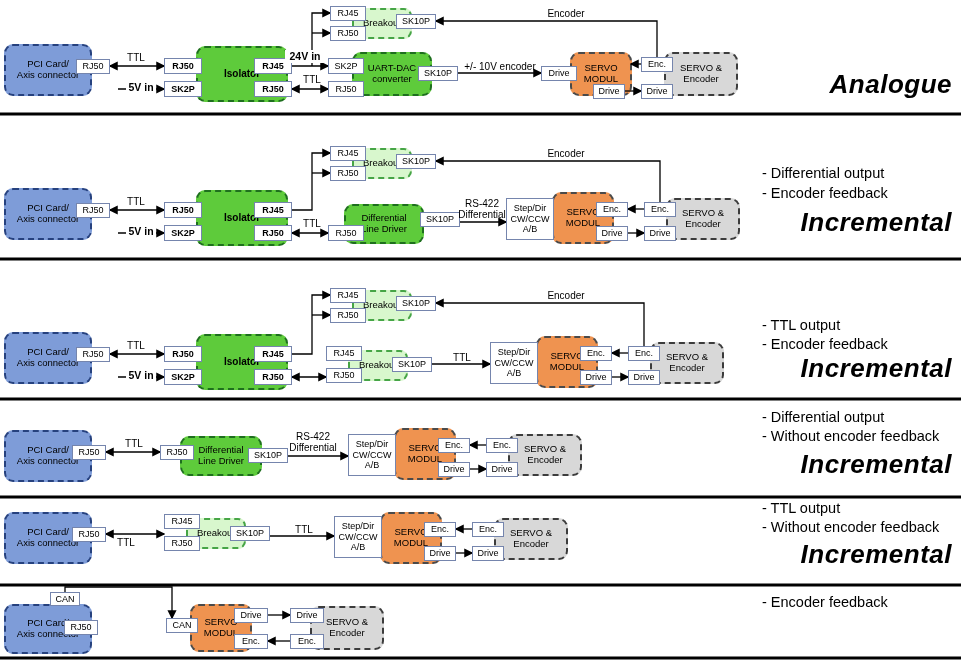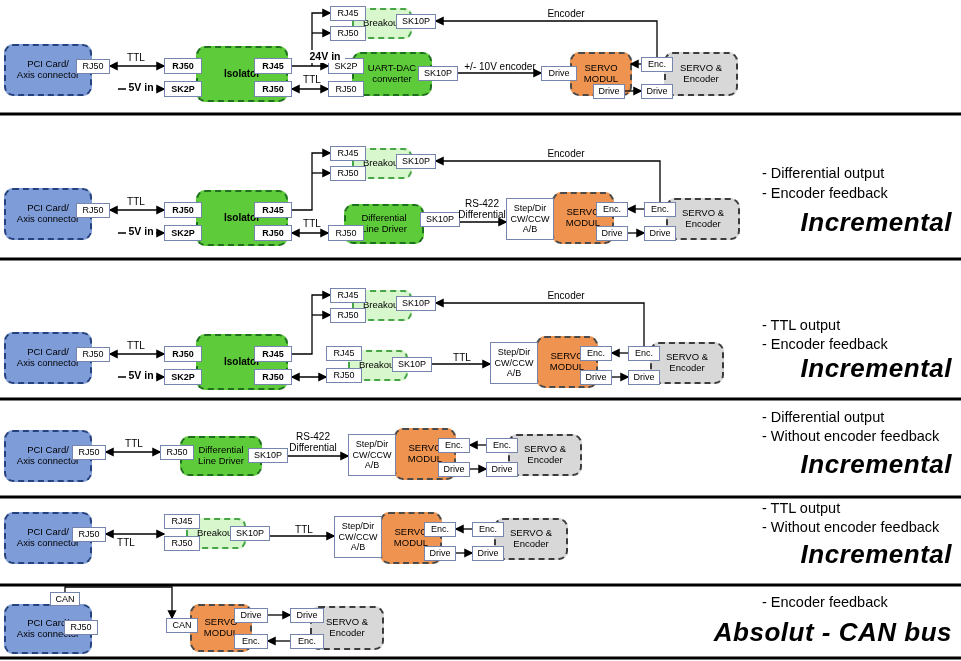--- a/index.html
+++ b/index.html
@@ -92,37 +92,38 @@
     <div class="node label" style="left: 538px; top: 8px; width: 56px; height: 12px;">Encoder</div>
     <div class="node blue" style="left: 4px; top: 44px; width: 88px; height: 52px;">PCI Card/
 Axis connector</div>
     <div class="node box" style="left: 76px; top: 59px; width: 34px; height: 15px;">RJ50</div>
     <div class="node label" style="left: 122px; top: 52px; width: 28px; height: 12px;">TTL</div>
     <div class="node box bold" style="left: 164px; top: 58px; width: 38px; height: 16px;">RJ50</div>
     <div class="node box bold" style="left: 164px; top: 81px; width: 38px; height: 16px;">SK2P</div>
     <div class="node green bold" style="left: 196px; top: 46px; width: 92px; height: 56px;">Isolator</div>
     <div class="node box bold" style="left: 254px; top: 58px; width: 38px; height: 16px;">RJ45</div>
     <div class="node box bold" style="left: 254px; top: 81px; width: 38px; height: 16px;">RJ50</div>
-    <div class="node label bold" style="left: 305px; top: 50px; width: 40px; height: 13px;">24V in</div>
+    <div class="node label bold" style="left: 285px; top: 50px; width: 40px; height: 13px;">24V in</div>
     <div class="node label bold" style="left: 126px; top: 81px; width: 30px; height: 13px;">5V in</div>
     <div class="node label" style="left: 298px; top: 74px; width: 28px; height: 12px;">TTL</div>
     <div class="node box" style="left: 328px; top: 58px; width: 36px; height: 16px;">SK2P</div>
     <div class="node box" style="left: 328px; top: 81px; width: 36px; height: 16px;">RJ50</div>
     <div class="node green" style="left: 352px; top: 52px; width: 80px; height: 44px;">UART-DAC
 converter</div>
     <div class="node box" style="left: 418px; top: 66px; width: 40px; height: 15px;">SK10P</div>
     <div class="node label" style="left: 458px; top: 61px; width: 84px; height: 12px;">+/- 10V encoder</div>
     <div class="node box" style="left: 541px; top: 66px; width: 36px; height: 15px;">Drive</div>
     <div class="node orange" style="left: 570px; top: 52px; width: 62px; height: 44px;">SERVO
 MODUL</div>
     <div class="node box" style="left: 593px; top: 84px; width: 32px; height: 15px;">Drive</div>
     <div class="node box" style="left: 641px; top: 57px; width: 32px; height: 15px;">Enc.</div>
     <div class="node box" style="left: 641px; top: 84px; width: 32px; height: 15px;">Drive</div>
     <div class="node gray" style="left: 664px; top: 52px; width: 74px; height: 44px;">SERVO &amp;
 Encoder</div>
+    <div class="node caption" style="left: 740px; top: 68px; width: 212px; height: 34px;">Analogue</div>
     <div class="node box" style="left: 330px; top: 146px; width: 36px; height: 15px;">RJ45</div>
     <div class="node box" style="left: 330px; top: 166px; width: 36px; height: 15px;">RJ50</div>
     <div class="node lightgreen" style="left: 352px; top: 148px; width: 60px; height: 31px;">Breakout</div>
     <div class="node box" style="left: 396px; top: 154px; width: 40px; height: 15px;">SK10P</div>
     <div class="node label" style="left: 538px; top: 148px; width: 56px; height: 12px;">Encoder</div>
     <div class="node blue" style="left: 4px; top: 188px; width: 88px; height: 52px;">PCI Card/
 Axis connector</div>
     <div class="node box" style="left: 76px; top: 203px; width: 34px; height: 15px;">RJ50</div>
     <div class="node label" style="left: 122px; top: 196px; width: 28px; height: 12px;">TTL</div>
     <div class="node box bold" style="left: 164px; top: 202px; width: 38px; height: 16px;">RJ50</div>
@@ -240,14 +241,13 @@
     <div class="node box" style="left: 166px; top: 618px; width: 32px; height: 15px;">CAN</div>
     <div class="node orange" style="left: 190px; top: 604px; width: 62px; height: 48px;">SERVO
 MODUL</div>
     <div class="node box" style="left: 234px; top: 608px; width: 34px; height: 15px;">Drive</div>
     <div class="node box" style="left: 234px; top: 634px; width: 34px; height: 15px;">Enc.</div>
     <div class="node box" style="left: 290px; top: 608px; width: 34px; height: 15px;">Drive</div>
     <div class="node box" style="left: 290px; top: 634px; width: 34px; height: 15px;">Enc.</div>
     <div class="node gray" style="left: 310px; top: 606px; width: 74px; height: 44px;">SERVO &amp;
 Encoder</div>
     <div class="node note" style="left: 762px; top: 593px; width: 195px; height: 18px;">- Encoder feedback</div>
-    <div class="node caption" style="left: 700px; top: 616px; width: 252px; height: 34px;">Absolut - CAN bus</div>
   </div>
 
 </body></html>

